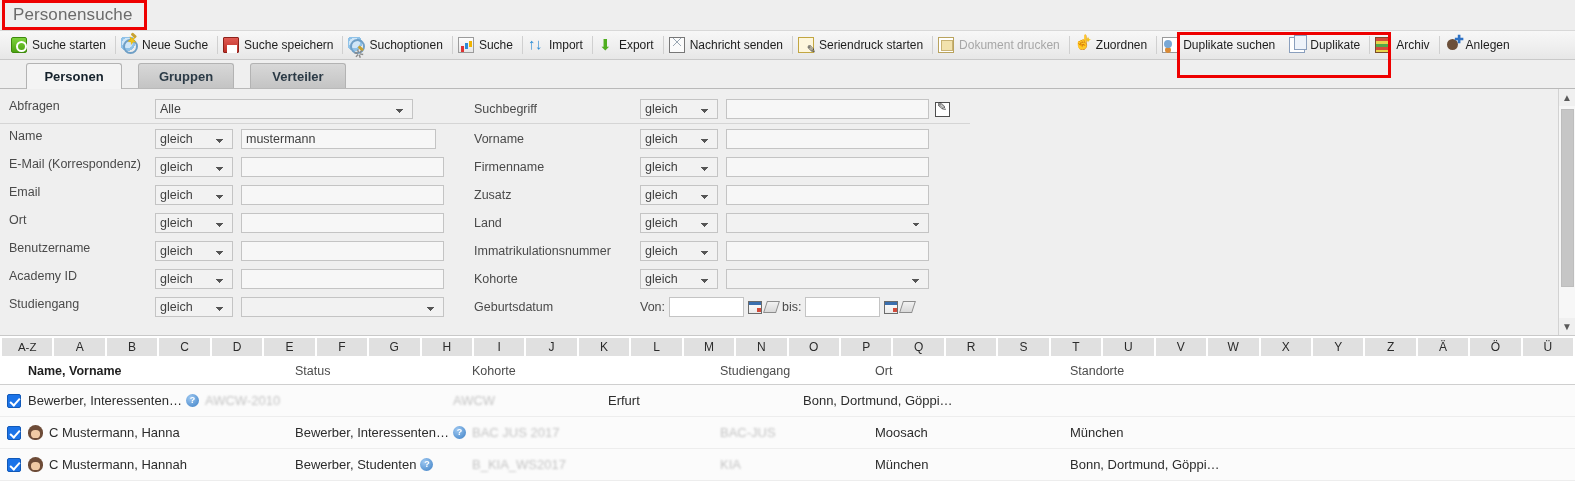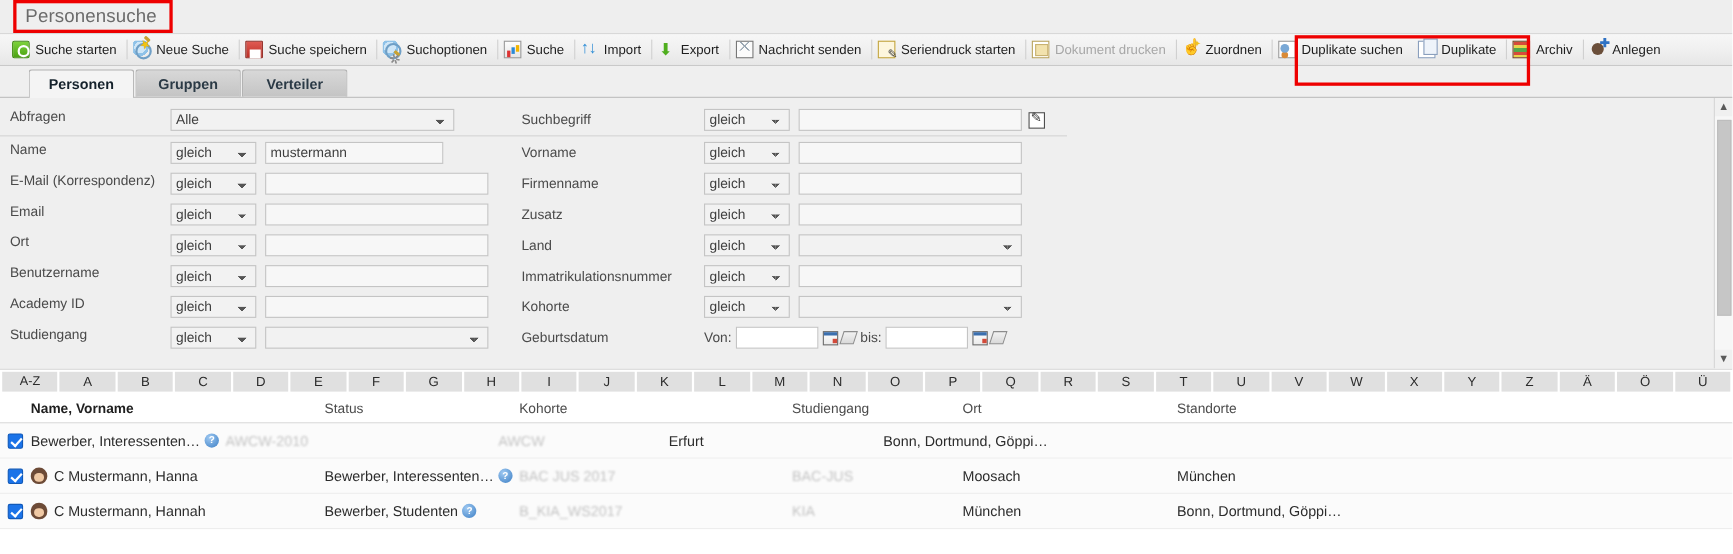--- a/index.html
+++ b/index.html
@@ -12,21 +12,21 @@
   }
 
   
   .titlebar {
     height: 30px;
     background: #eeeeee;
     position: relative;
   }
   .title-redbox {
     position: absolute;
-    left: 12px; top: 0px;
+    left: 2px; top: 0px;
     width: 145px; height: 30px;
     border: 3px solid #ee0000;
     background: #efefef;
     display: flex; align-items: center;
   }
   .title-text {
     font-size: 17px;
     color: #6b6b6b;
     padding-left: 8px;
     letter-spacing: 0.1px;
@@ -116,21 +116,21 @@
     height: 29px;
     background: #efefef;
     display: flex;
     align-items: flex-end;
     padding-left: 26px;
     border-bottom: 1px solid #b9b9b9;
   }
   .tab {
     height: 25px;
     min-width: 96px;
-    margin-right: 1px;
+    margin-right: 16px;
     display: flex; align-items: center; justify-content: center;
     font-size: 13px; font-weight: bold;
     color: #2b3a46;
     border: 1px solid #b3b3b3;
     border-bottom: none;
     border-radius: 3px 3px 0 0;
     background: linear-gradient(to bottom,#d8d8d8,#c4c4c4);
     padding: 0 14px;
   }
   .tab.active {
@@ -398,21 +398,21 @@
           <div class="lbl w2">Suchbegriff</div>
           <select class="sel sel-op"><option>gleich</option></select>
           <input type="text" class="txt txt-r" value="" style="width: 203px; margin-left: 8px;">
           <span class="pencil-ico"></span>
         </div>
       </div>
       <div class="row">
         <div class="col-l">
           <div class="lbl w1">Name</div>
           <select class="sel sel-op"><option>gleich</option></select>
-          <input type="text" class="txt " value="mustermann" style="width: 162px; margin-left: 8px;">
+          <input type="text" class="txt " value="mustermann" style="width: 195px; margin-left: 8px;">
         </div>
         <div class="col-r">
           <div class="lbl w2">Vorname</div>
           <select class="sel sel-op"><option>gleich</option></select>
           <input type="text" class="txt " value="" style="width: 203px; margin-left: 8px;">
         </div>
       </div>
       <div class="row">
         <div class="col-l">
           <div class="lbl w1">E-Mail (Korrespondenz)</div>

